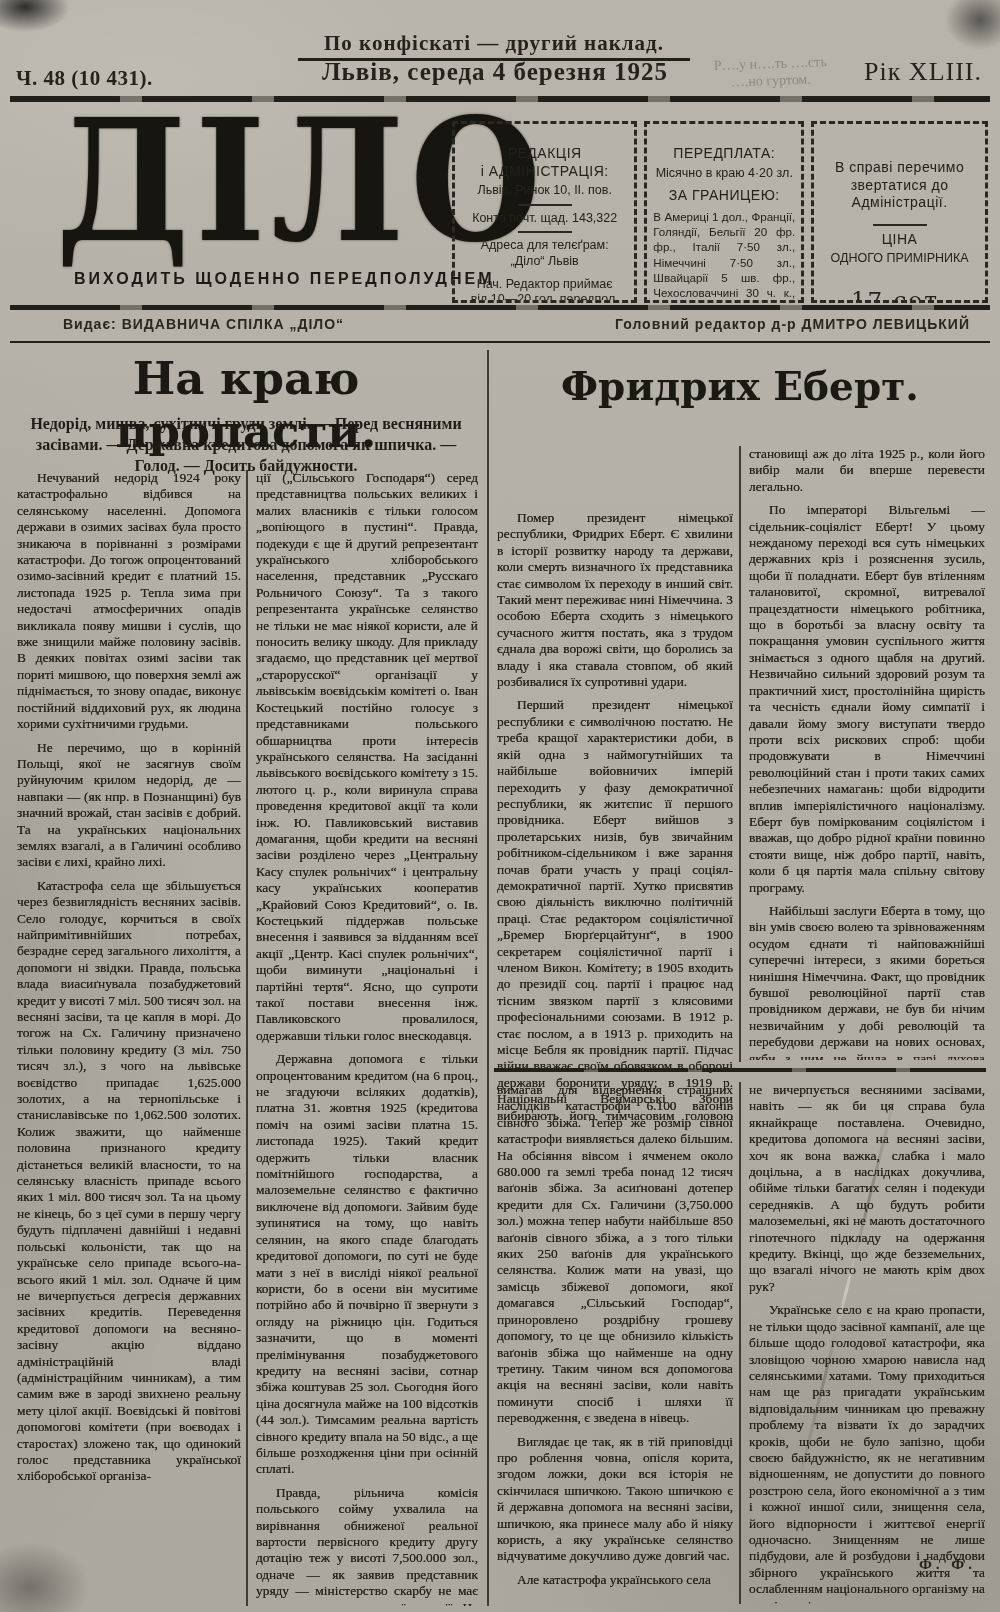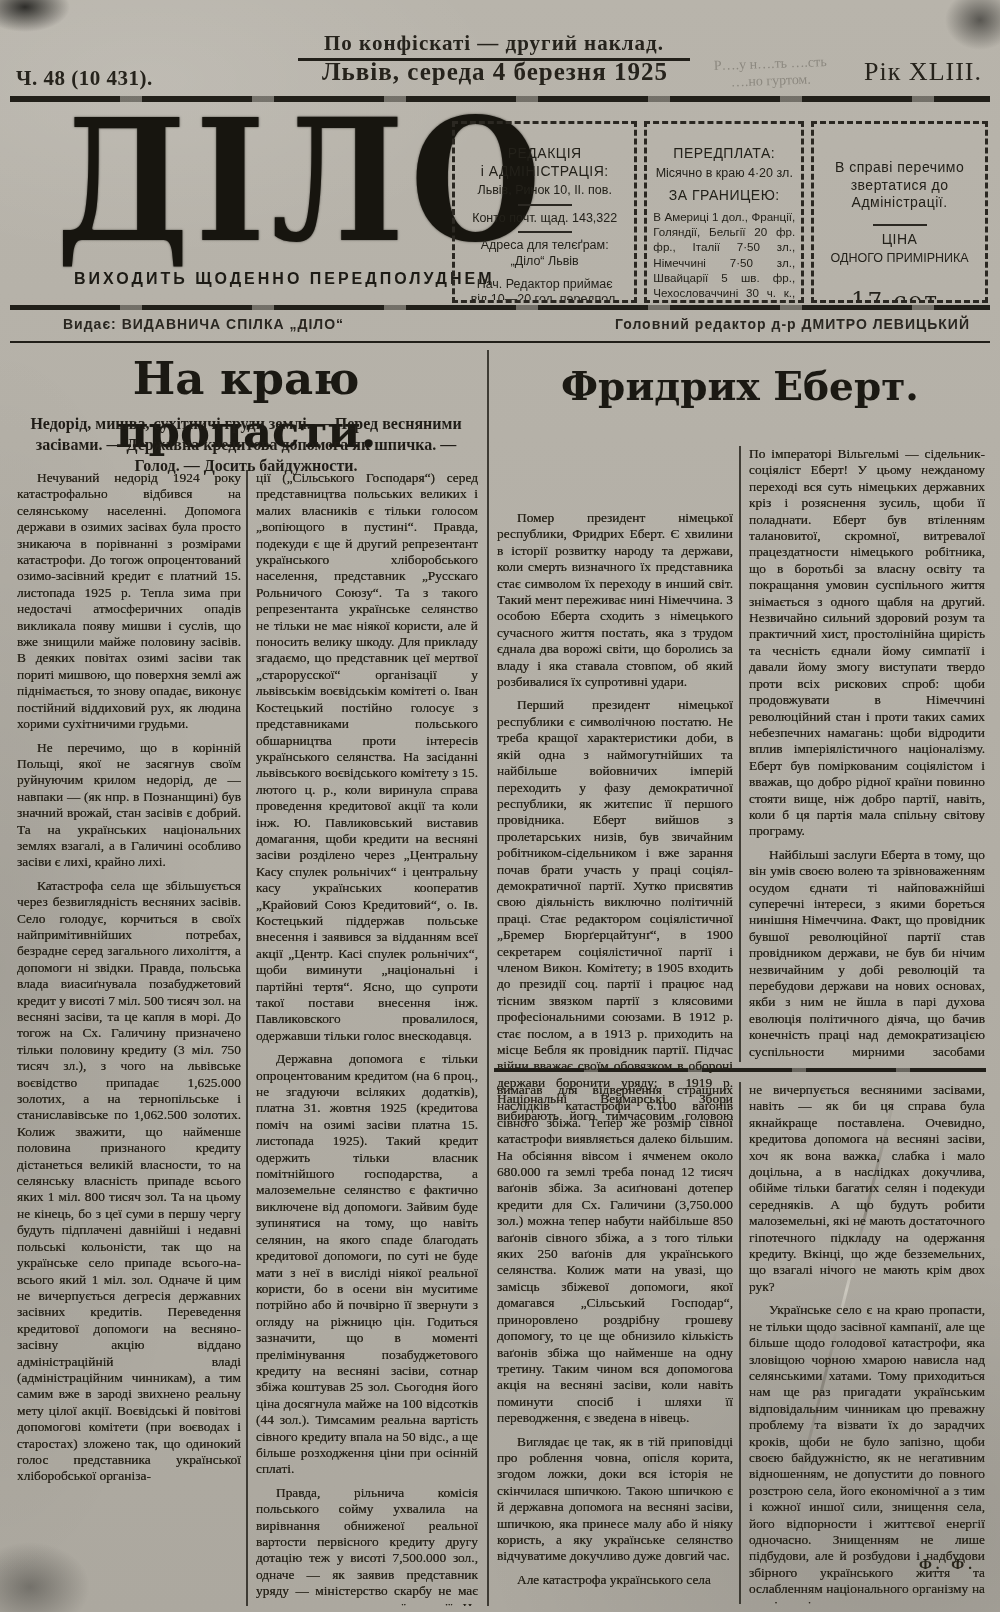--- a/index.html
+++ b/index.html
@@ -166,20 +166,21 @@
       <p>Державна допомога є тільки опроцентованим кредитом (на 6 проц., не згадуючи всіляких додатків), платна 31. жовтня 1925 (кредитова поміч на озимі засіви платна 15. листопада 1925). Такий кредит одержить тільки власник помітнійшого господарства, а малоземельне селянство є фактично виключене від допомоги. Зайвим буде зупинятися на тому, що навіть селянин, на якого спаде благодать кредитової допомоги, по суті не буде мати з неї в висліді ніякої реальної користи, бо в осени він муситиме потрійно або й почвірно її звернути з огляду на ріжницю цін. Годиться зазначити, що в моменті прелімінування позабуджетового кредиту на весняні засіви, сотнар збіжа коштував 25 зол. Сьогодня його ціна досягнула майже на 100 відсотків (44 зол.). Тимсамим реальна вартість сівного кредиту впала на 50 відс., а ще більше розходження ціни при осінній сплаті.</p>
       <p>Правда, рільнича комісія польського сойму ухвалила на вирівнання обниженої реальної вартости первісного кредиту другу дотацію теж у висоті 7,500.000 зол., одначе — як заявив представник уряду — міністерство скарбу не має джерела на покриття цеї дотації. Це значить, що ухвалена дотація мусить лишитися в сфері мрій і побожних бажань.</p>
     </div>
 
   <div class="headline-2">Фридрих Еберт.</div>
   <div class="col c3">
       <p>Помер президент німецької республики, Фридрих Еберт. Є хвилини в історії розвитку народу та держави, коли смерть визначного їх представника стає символом їх переходу в инший світ. Такий мент переживає нині Німеччина. З особою Еберта сходить з німецького сучасного життя постать, яка з трудом єднала два ворожі світи, що боролись за владу і яка ставала стовпом, об який розбивалися їх супротивні удари.</p>
       <p>Перший президент німецької республики є символічною постатю. Не треба кращої характеристики доби, в якій одна з наймогутнійших та найбільше войовничих імперій переходить у фазу демократичної республики, як житєпис її першого провідника. Еберт вийшов з пролетарських низів, був звичайним робітником-сідельником і вже зарання почав брати участь у праці соціял-демократичної партії. Хутко присвятив свою діяльність виключно політичній праці. Стає редактором соціялістичної „Бремер Бюрґерцайтунґ“, в 1900 секретарем соціялістичної партії і членом Викон. Комітету; в 1905 входить до президії соц. партії і працює над тісним звязком партії з клясовими професіональними союзами. В 1912 р. стає послом, а в 1913 р. приходить на місце Бебля як провідник партії. Підчас війни вважає своїм обовязком в обороні держави боронити уряду; в 1919 р. Національні Веймарські Збори вибирають його тимчасовим головою держави, а в 1922 р. годиться на прохання соц. партії, центра, демократів та партії Штреземана залишитись на своїм</p>
     </div>
   <div class="col c4 cont">
+      <p>становищі аж до літа 1925 р., коли його вибір мали би вперше перевести легально.</p>
       <p>По імператорі Вільгельмі — сідельник-соціяліст Еберт! У цьому нежданому переході вся суть німецьких державних кріз і розяснення зусиль, щоби її поладнати. Еберт був втіленням талановитої, скромної, витревалої працездатности німецького робітника, що в боротьбі за власну освіту та покращання умовин суспільного життя знімається з одного щабля на другий. Незвичайно сильний здоровий розум та практичний хист, простолінійна щирість та чесність єднали йому симпатії і давали йому змогу виступати твердо проти всіх рискових спроб: щоби продовжувати в Німеччині революційний стан і проти таких самих небезпечних намагань: щоби відродити вплив імперіялістичного націоналізму. Еберт був поміркованим соціялістом і вважав, що добро рідної країни повинно стояти вище, ніж добро партії, навіть, коли б ця партія мала спільну світову програму.</p>
       <p>Найбільші заслуги Еберта в тому, що він умів своєю волею та зрівноваженням осудом єднати ті найповажнійші суперечні інтереси, з якими бореться нинішня Німеччина. Факт, що провідник бувшої революційної партії став провідником держави, не був би нічим незвичайним у добі революцій та перебудови держави на нових основах, якби з ним не йшла в парі духова еволюція політичного діяча, що бачив конечність праці над демократизацією суспільности мирними засобами державного механізму. Ці най-</p>
     </div>
 
   <div class="col c5 cont">
       <p>вимагав для відвернення страшних наслідків катастрофи 6.100 ваґонів сівного збіжа. Тепер же розмір сівної катастрофи виявляється далеко більшим. На обсіяння вівсом і ячменем около 680.000 га землі треба понад 12 тисяч ваґонів збіжа. За асиґновані дотепер кредити для Сх. Галичини (3,750.000 зол.) можна тепер набути найбільше 850 ваґонів сівного збіжа, а з того тільки яких 250 ваґонів для українського селянства. Колиж мати на увазі, що замісць збіжевої допомоги, якої домагався „Сільський Господар“, приноровлено роздрібну грошеву допомогу, то це ще обнизило кількість ваґонів збіжа що найменше на одну третину. Таким чином вся допомогова акція на весняні засіви, коли навіть поминути спосіб і шляхи її переводження, є зведена в нівець.</p>
       <p>Виглядає це так, як в тій приповідці про роблення човна, опісля корита, згодом ложки, доки вся історія не скінчилася шпичкою. Такою шпичкою є й державна допомога на весняні засіви, шпичкою, яка принесе малу або й ніяку користь, а яку українське селянство відчуватиме докучливо дуже довгий час.</p>
       <p>Але катастрофа українського села</p>
     </div>
   <div class="col c6 cont">

